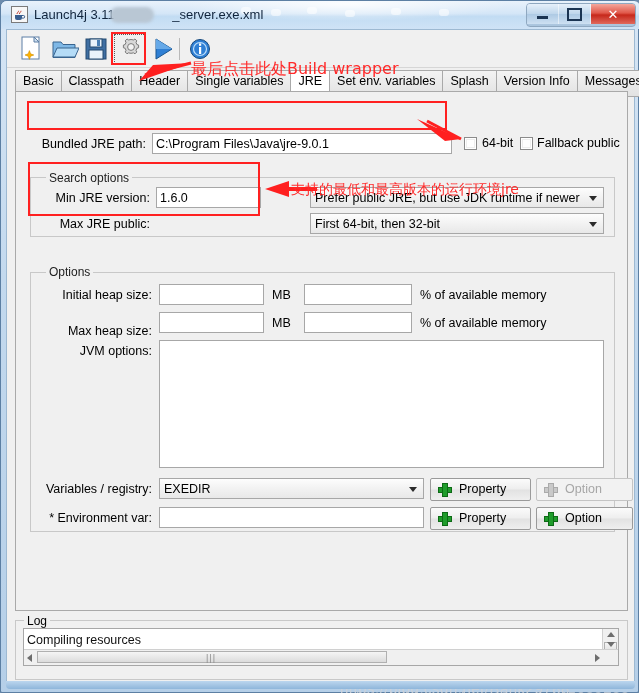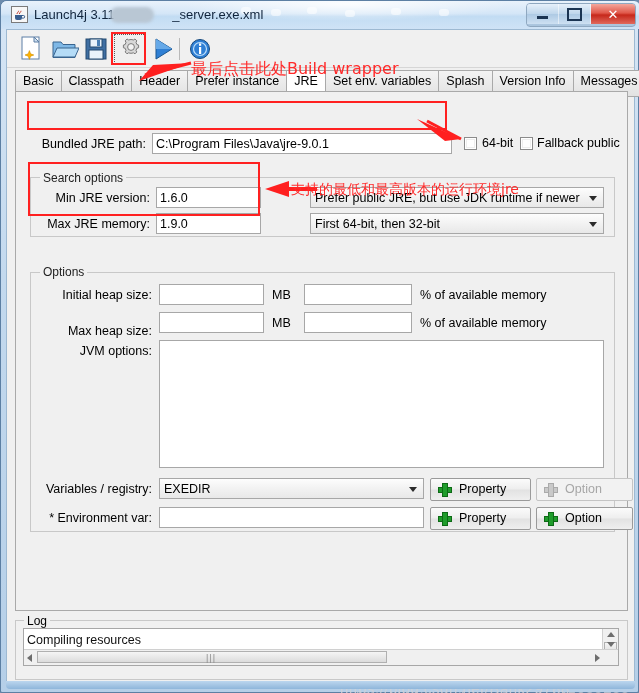--- a/index.html
+++ b/index.html
@@ -101,21 +101,21 @@
     background:linear-gradient(180deg,#fdfdfd 0%,#f1f1f1 55%,#e8e8e8 100%);
     font-size:12.5px;line-height:20px;padding-left:4px;color:#000;white-space:nowrap;overflow:hidden;
   }
   .combo .arr{
     position:absolute;right:6px;top:50%;margin-top:-2px;
     width:0;height:0;border-left:4px solid transparent;border-right:4px solid transparent;
     border-top:5px solid #2b2b2b;
   }
   .group{position:absolute;border:1px solid #c8c8c8;box-sizing:border-box;}
   .group-t{
-    position:absolute;font-size:12px;background:#f0f0f0;padding:0 3px;color:#222;
+    position:absolute;font-size:12px;background:#f0f0f0;padding:0 3px;color:#222;margin-left:6px;
   }
   .btn{
     position:absolute;box-sizing:border-box;height:23px;
     background:linear-gradient(180deg,#fbfbfb 0%,#eeeeee 48%,#e2e2e2 52%,#efefef 100%);
     border:1px solid #9a9a9a;border-radius:2px;
     font-size:12.5px;line-height:21px;color:#000;text-align:center;cursor:pointer;
   }
   .btn.disabled{color:#a6a6a6;border-color:#c4c4c4;background:#f2f2f2;}
   .btn .plusicon{position:absolute;left:7px;top:4px;}
   .btn span.blabel{position:absolute;left:28px;top:0;}
@@ -236,21 +236,21 @@
         <circle cx="15" cy="14" r="6.5" fill="none" stroke="#bfe0fb" stroke-width="1.2"></circle>
         <rect x="14" y="12" width="2.2" height="7" fill="#fff"></rect>
         <rect x="14" y="8.4" width="2.2" height="2.4" fill="#fff"></rect>
       </svg>
     </div>
 
     <div class="tabs">
       <div class="tab">Basic</div>
       <div class="tab">Classpath</div>
       <div class="tab">Header</div>
-      <div class="tab">Prefer instance</div>
+      <div class="tab">Single variables</div>
       <div class="tab active">JRE</div>
       <div class="tab">Set env. variables</div>
       <div class="tab">Splash</div>
       <div class="tab">Version Info</div>
       <div class="tab">Messages</div>
     </div>
 
     <div class="tabpanel">
 
       <div class="lbl" style="left:22px;top:45px;width:108px;">Bundled JRE path:</div>
@@ -258,22 +258,21 @@
       <div class="chk" style="left:448px;top:45px;"></div>
       <div class="chklbl" style="left:466px;top:44px;">64-bit</div>
       <div class="chk" style="left:504px;top:45px;"></div>
       <div class="chklbl" style="left:521px;top:44px;">Fallback public</div>
 
       <div class="group" style="left:14px;top:85px;width:585px;height:60px;"></div>
       <div class="group-t" style="left:24px;top:79px;">Search options</div>
 
       <div class="lbl" style="left:30px;top:99px;width:104px;">Min JRE version:</div>
       <input class="tfield" style="left: 140px; top: 95px; width: 105px; height: 21px;" value="1.6.0">
-      <div class="lbl" style="left:28px;top:125px;width:106px;">Max JRE memory:</div>
-      <input class="tfield" style="left: 140px; top: 121px; width: 105px; height: 21px;" value="1.9.0">
+      <div class="lbl" style="left:28px;top:125px;width:106px;">Max JRE public:</div>
 
       <div class="combo" style="left:294px;top:95px;width:294px;height:21px;">
         <span>Prefer public JRE, but use JDK runtime if newer</span>
         <span class="arr"></span>
       </div>
       <div class="combo" style="left:294px;top:121px;width:294px;height:21px;">
         <span>First 64-bit, then 32-bit</span>
         <span class="arr"></span>
       </div>
 

